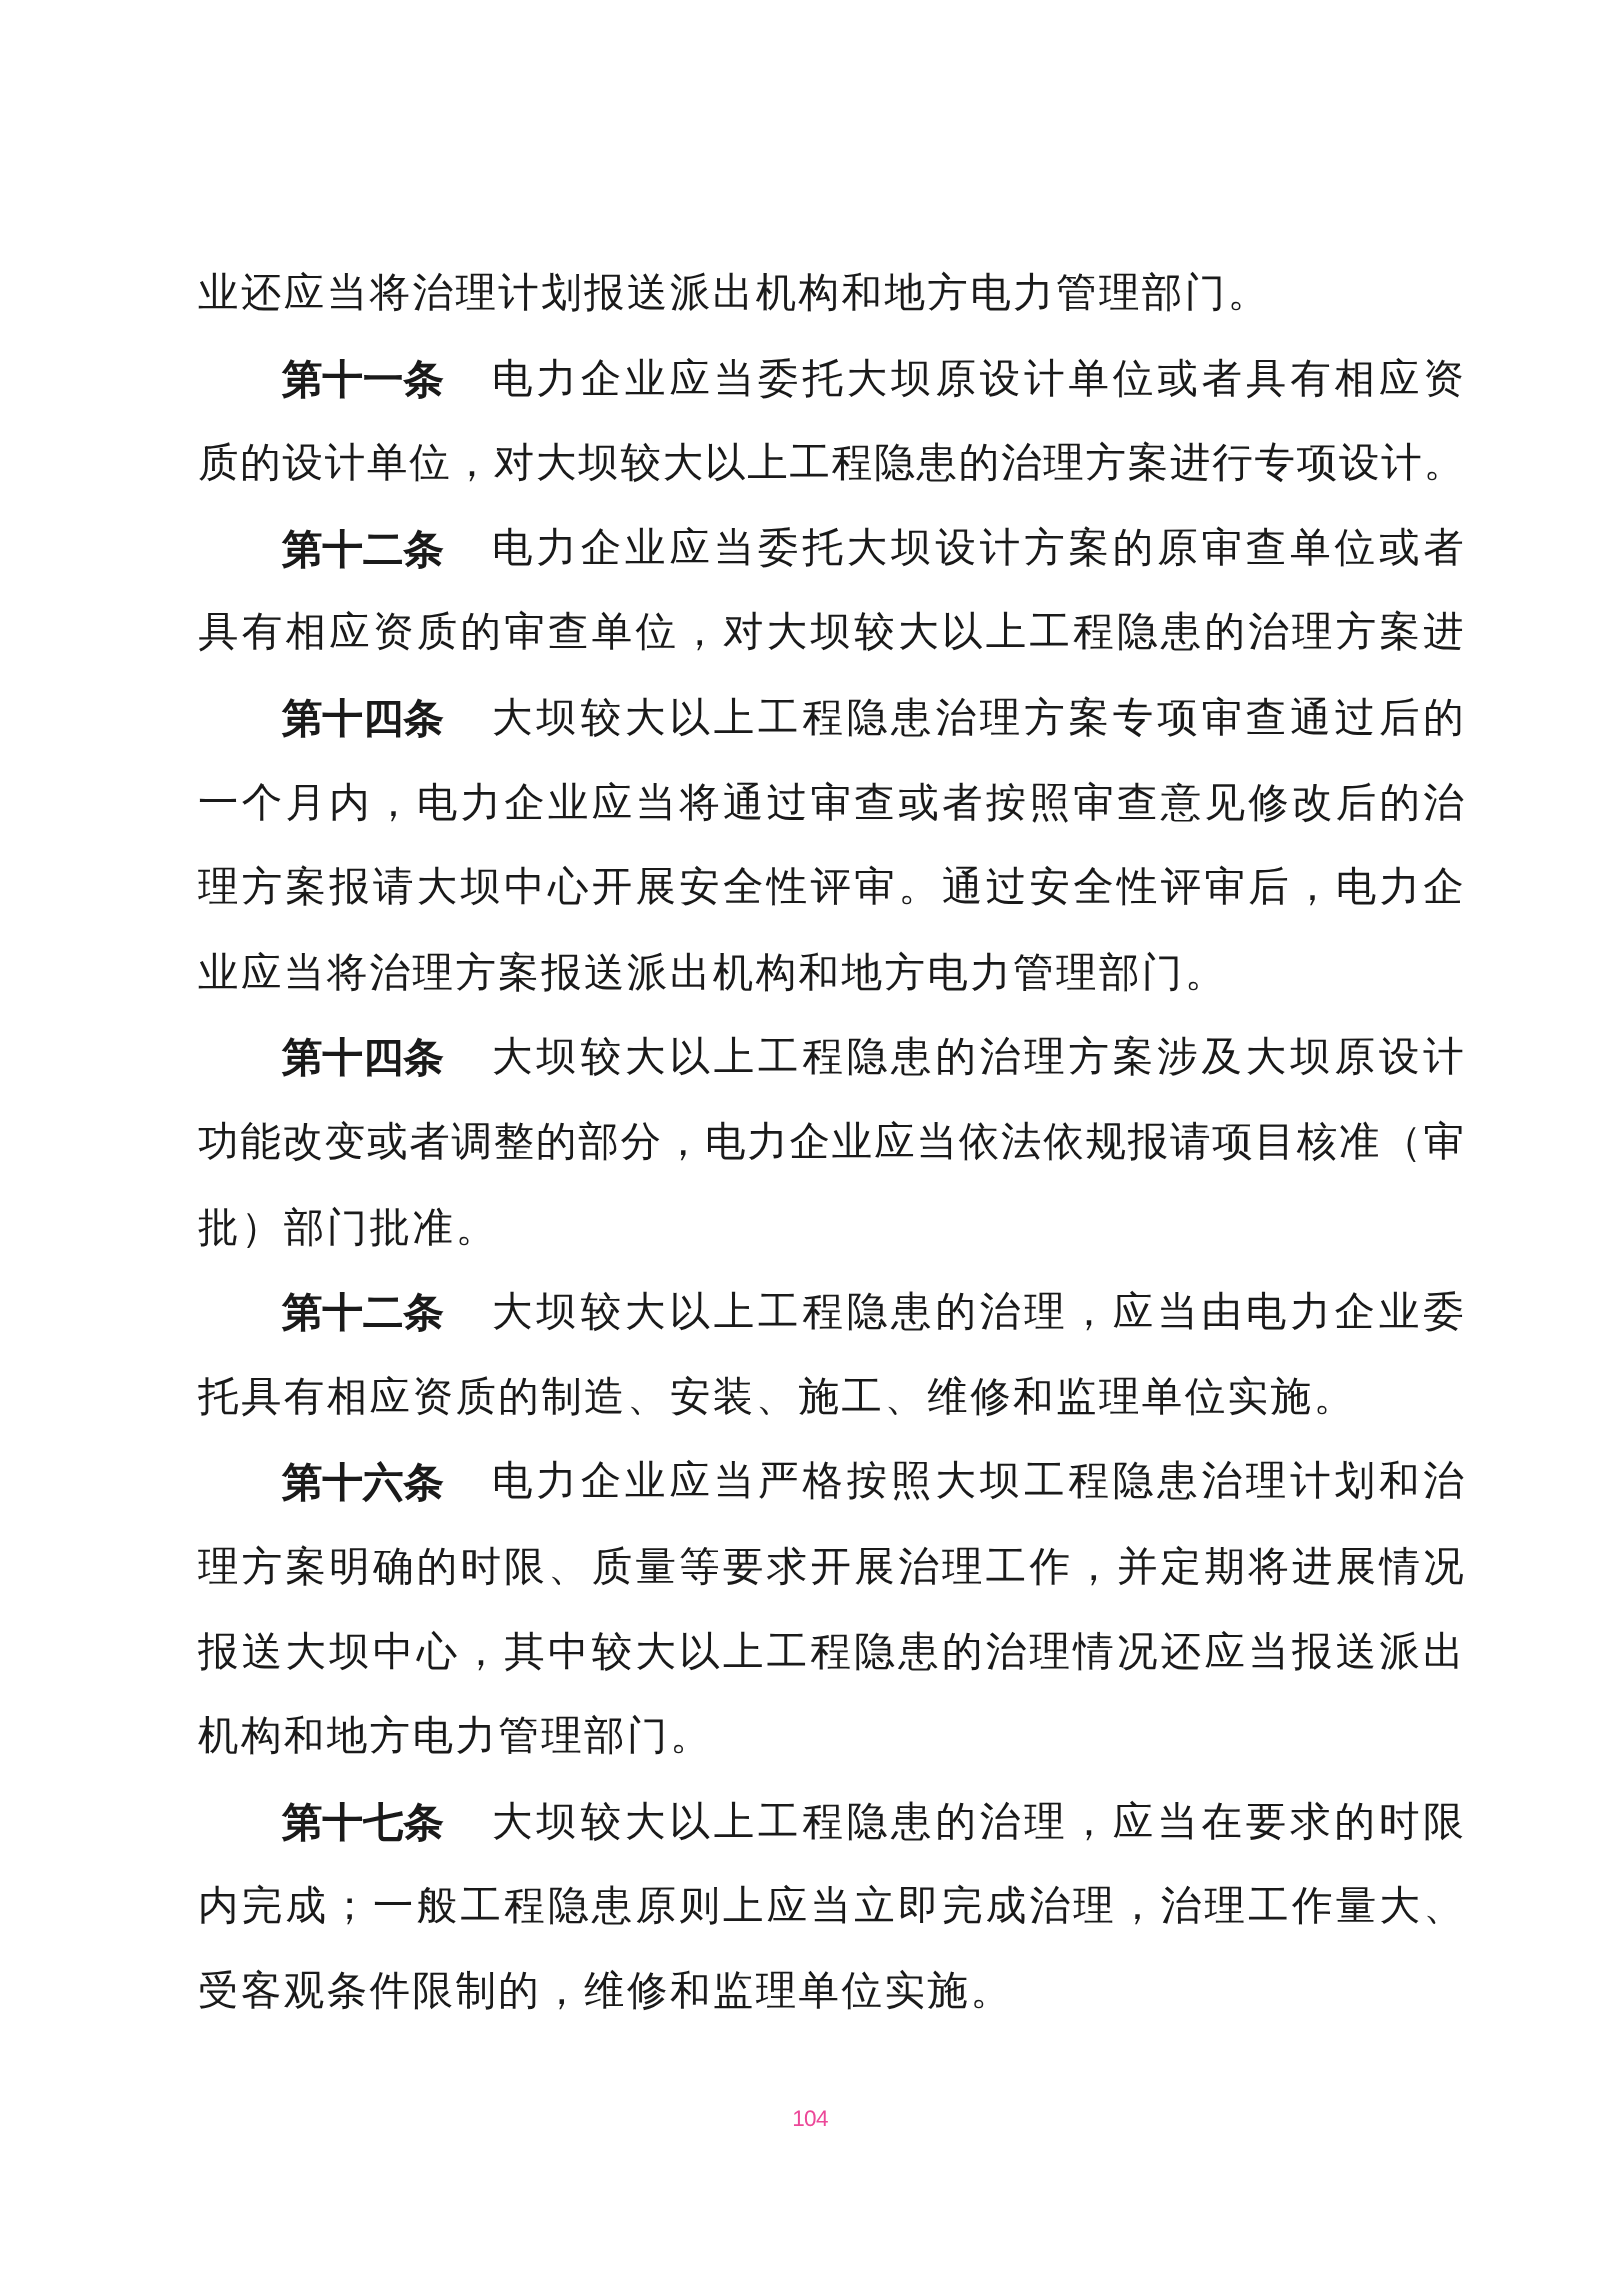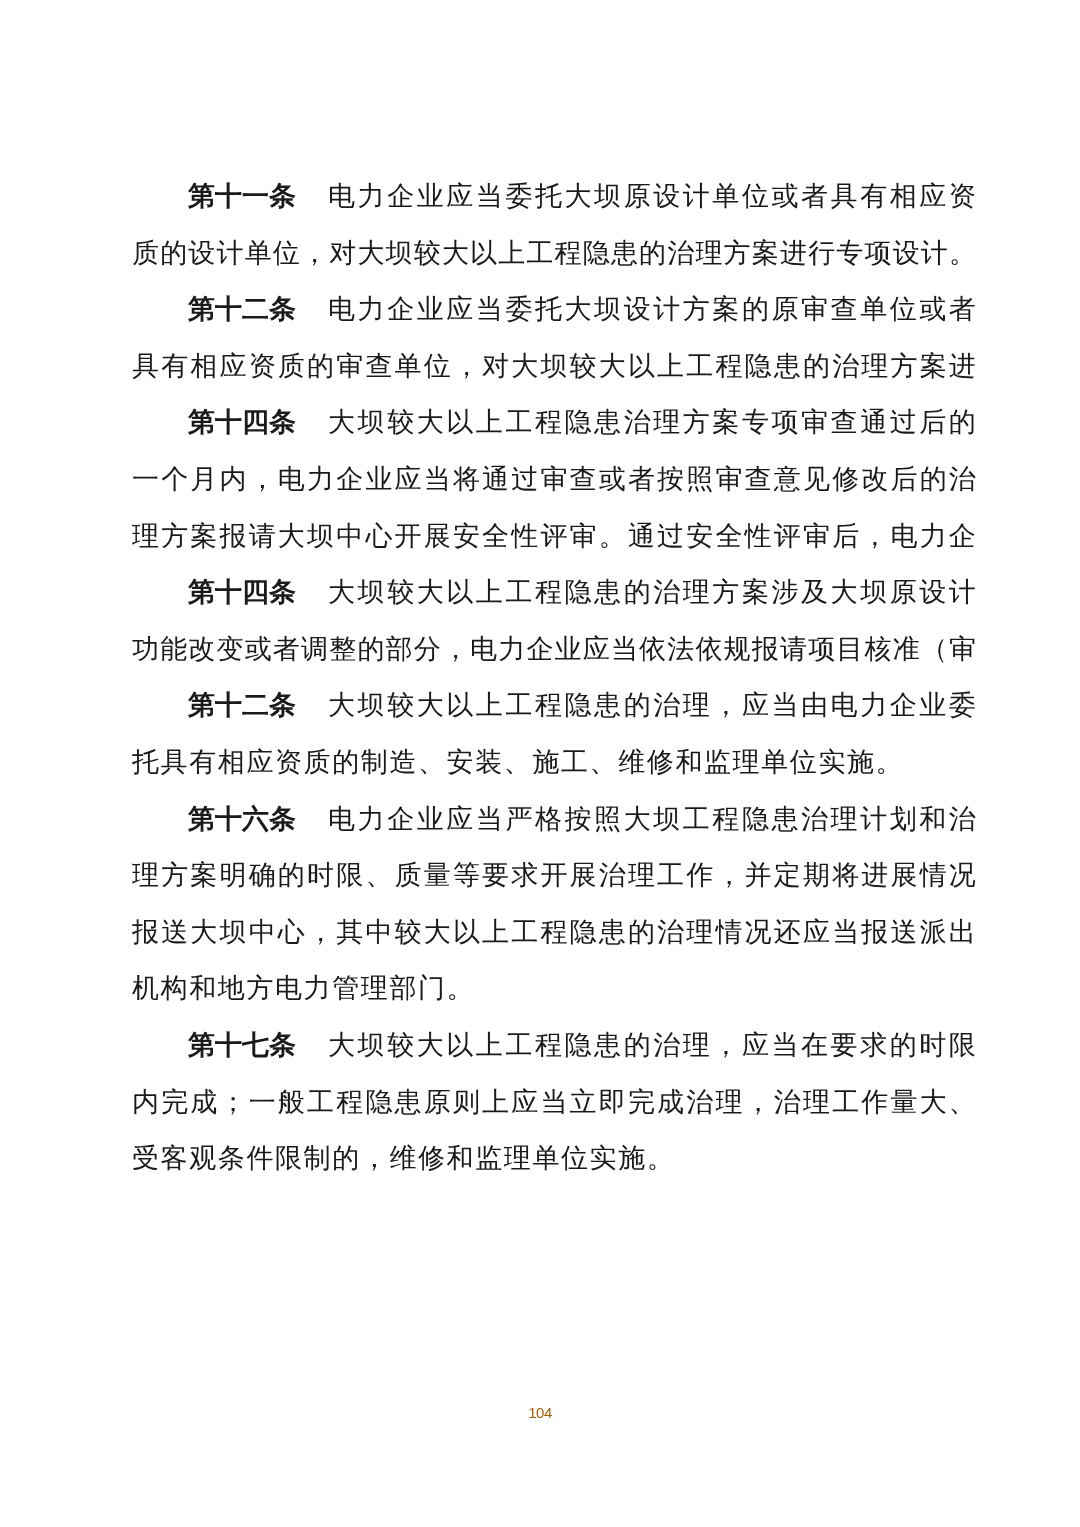--- a/index.html
+++ b/index.html
@@ -64,30 +64,33 @@
       box-sizing: border-box;
     }
     .page-number {
       position: absolute;
       top: 1404px;
       left: 0;
       width: 1080px;
       text-align: center;
       font-family: "Liberation Sans", sans-serif;
       font-size: 15px;
-      color: #a16207;
+      color: #ec4899;
       letter-spacing: -0.5px;
     }
   </style>
 </head>
 <body>
 
 <div class="page">
   <div class="text-block">
 
+    <div class="line last">
+      <span class="chars">业还应当将治理计划报送派出机构和地方电力管理部门。</span>
+    </div>
 
     <div class="line full indent">
       <span class="chars">
         <span class="art-num">第十一条</span>
         <span class="js-just" style="display: flex; justify-content: space-between; flex: 1 1 0%;">
             <span>电</span>
             <span>力</span>
             <span>企</span>
             <span>业</span>
             <span>应</span>
@@ -297,20 +300,23 @@
           <span>性</span>
           <span>评</span>
           <span>审</span>
           <span>后</span>
           <span>，</span>
           <span>电</span>
           <span>力</span>
           <span>企</span>
         </span>
     </div>
+    <div class="line last">
+      <span class="chars">业应当将治理方案报送派出机构和地方电力管理部门。</span>
+    </div>
 
     <div class="line full indent">
       <span class="chars">
         <span class="art-num">第十四条</span>
         <span class="js-just" style="display: flex; justify-content: space-between; flex: 1 1 0%;">
             <span>大</span>
             <span>坝</span>
             <span>较</span>
             <span>大</span>
             <span>以</span>
@@ -360,20 +366,23 @@
           <span>规</span>
           <span>报</span>
           <span>请</span>
           <span>项</span>
           <span>目</span>
           <span>核</span>
           <span>准</span>
           <span>（</span>
           <span>审</span>
         </span>
+    </div>
+    <div class="line last">
+      <span class="chars">批）部门批准。</span>
     </div>
 
     <div class="line full indent">
       <span class="chars">
         <span class="art-num">第十二条</span>
         <span class="js-just" style="display: flex; justify-content: space-between; flex: 1 1 0%;">
             <span>大</span>
             <span>坝</span>
             <span>较</span>
             <span>大</span>

